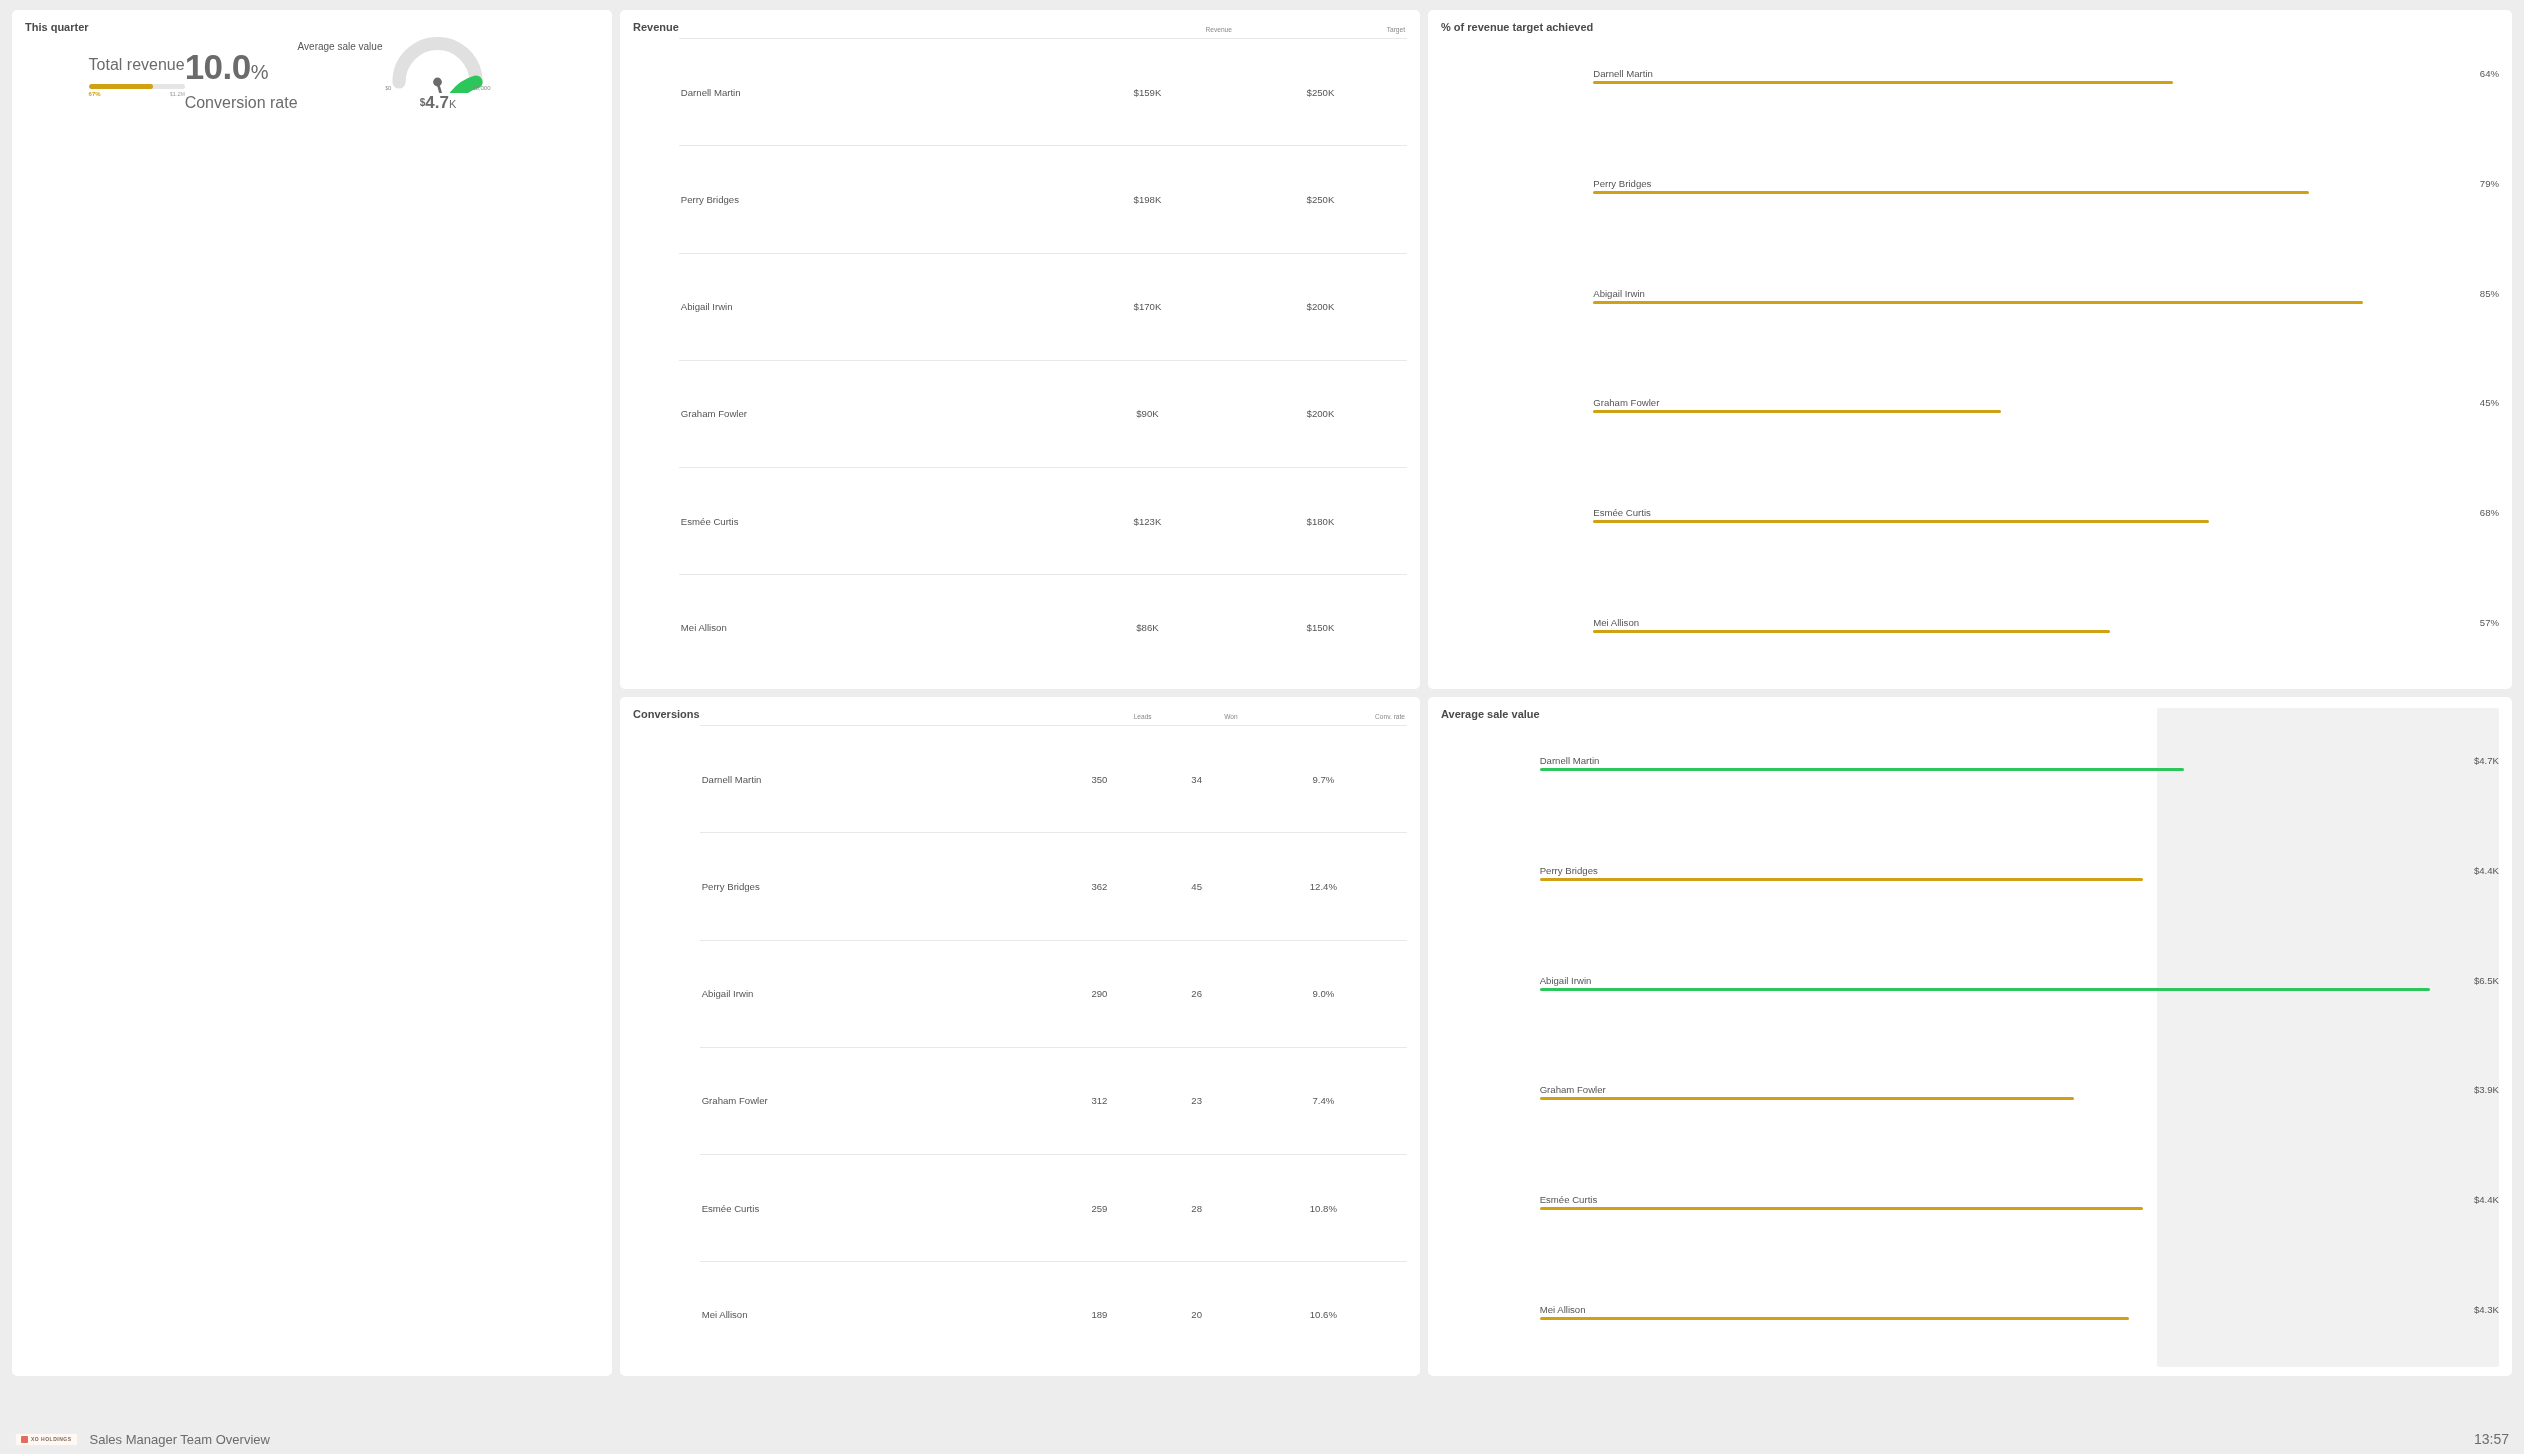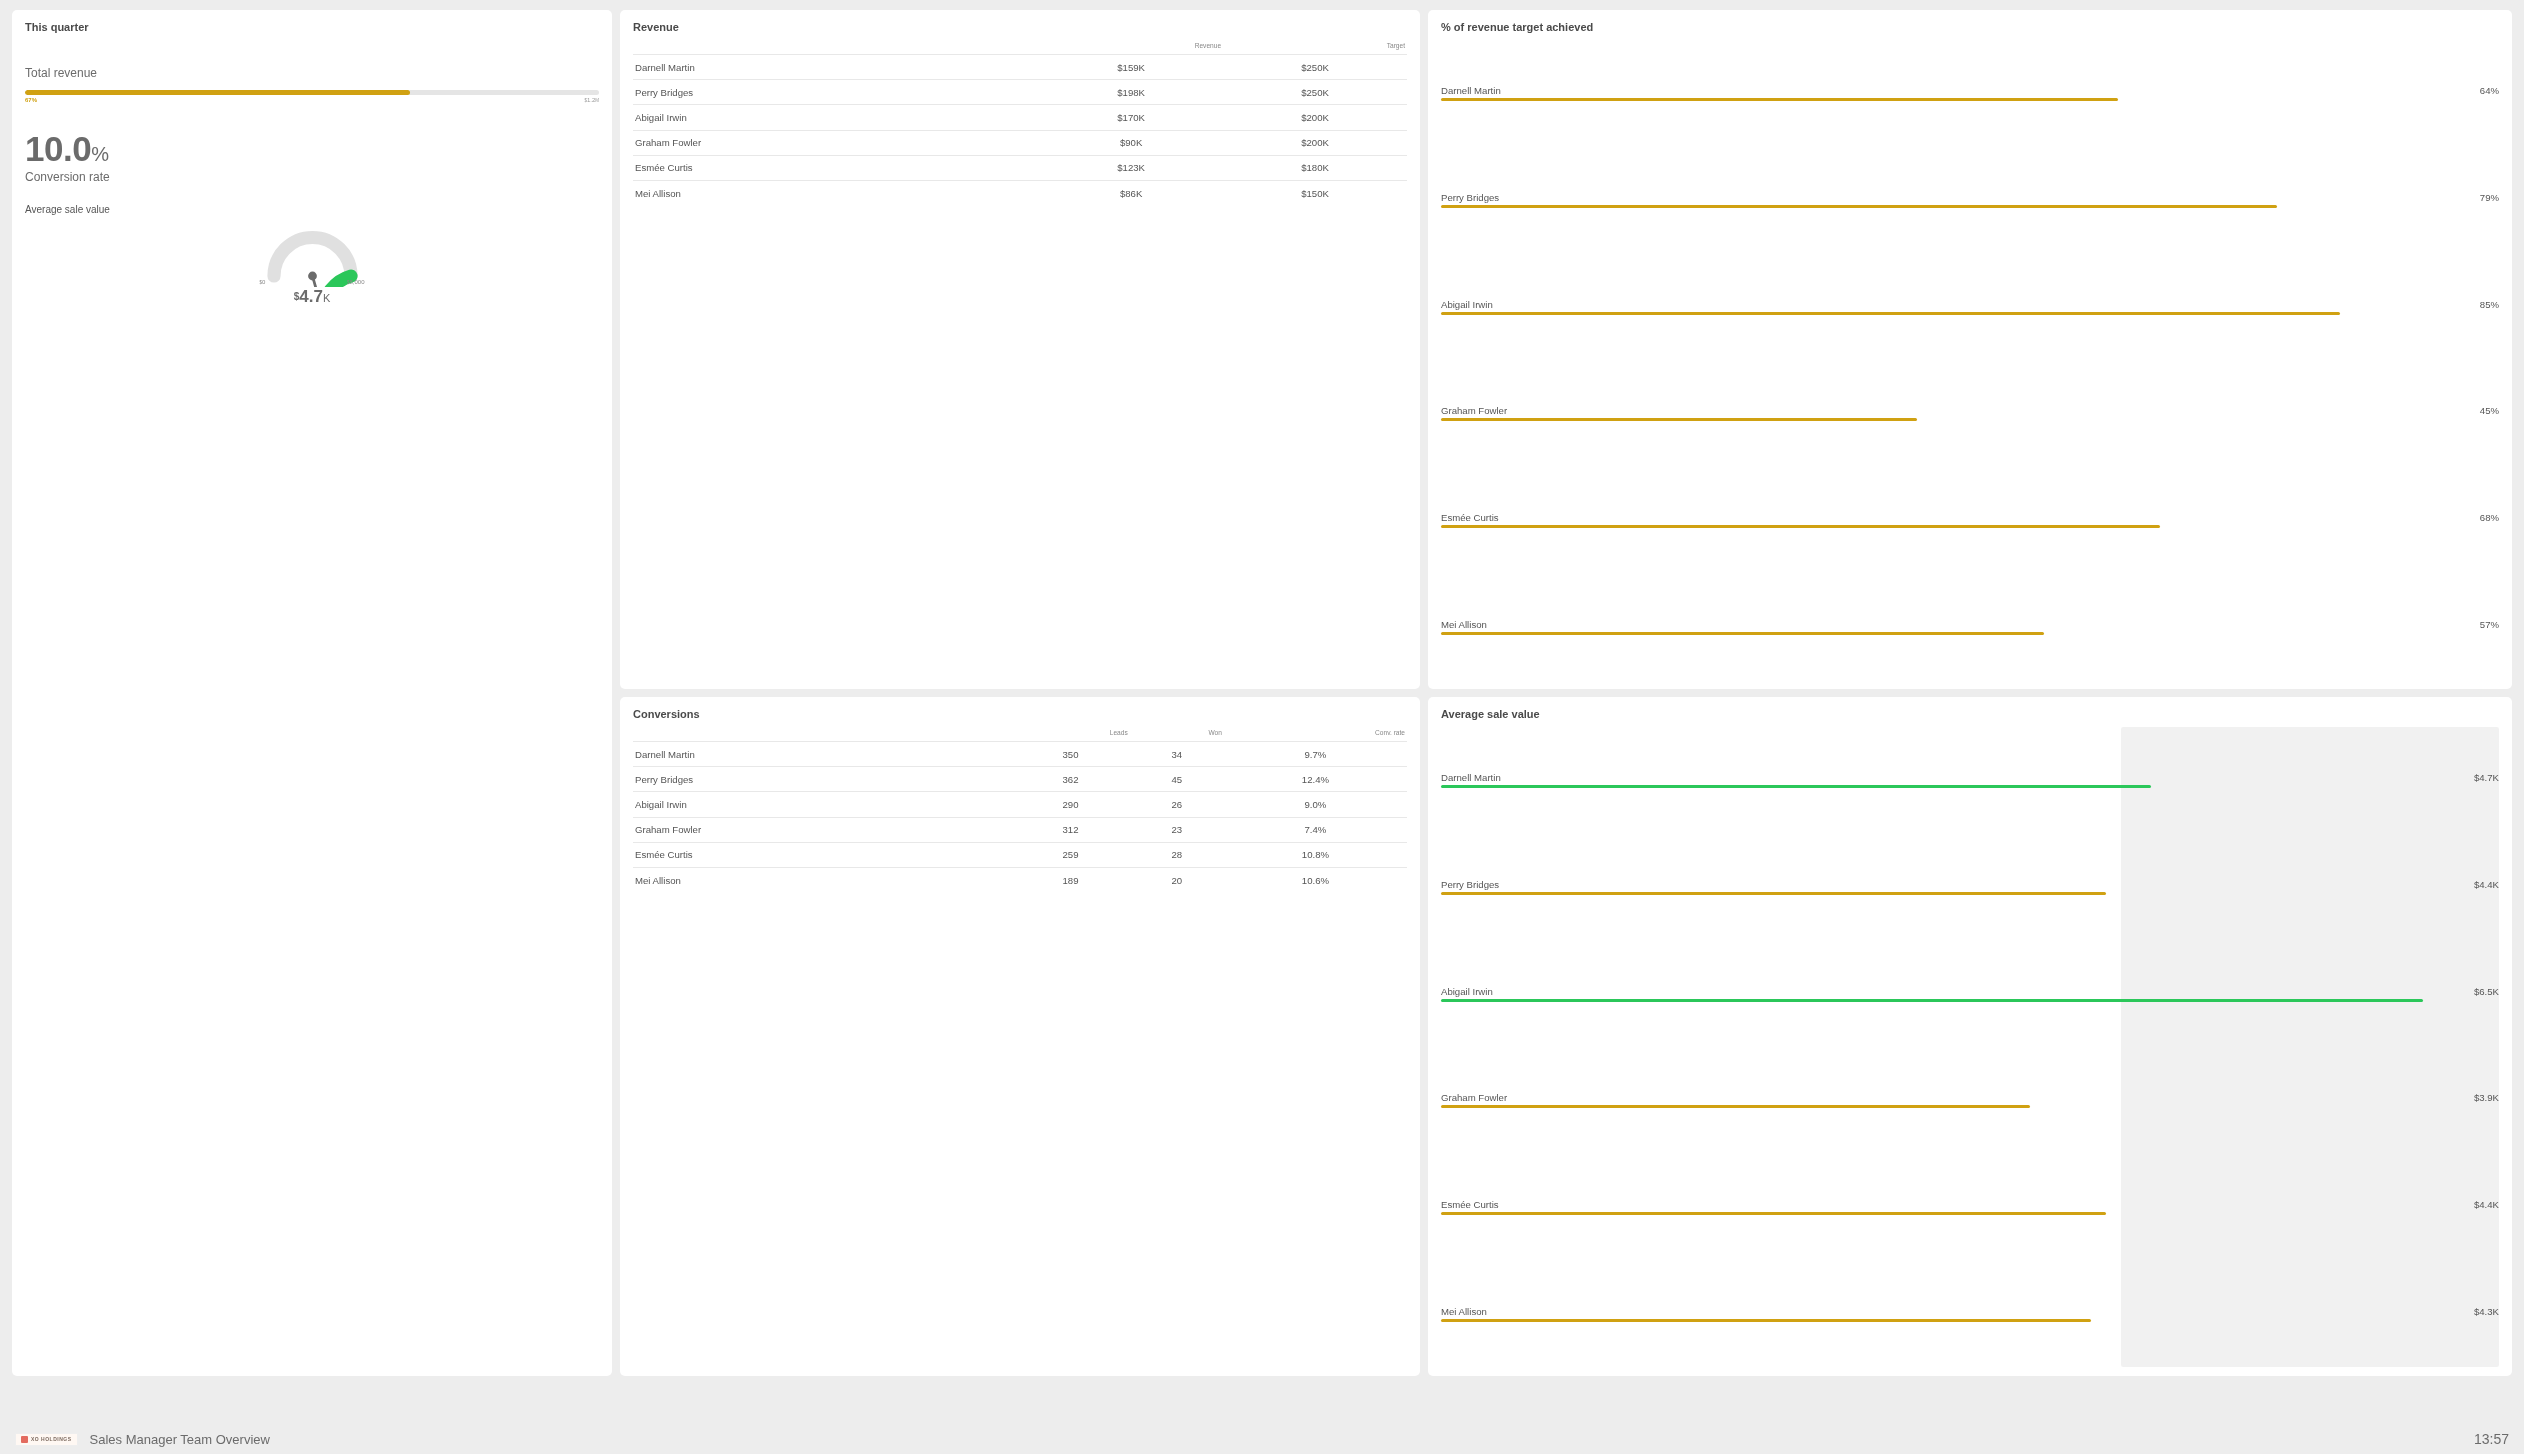--- a/index.html
+++ b/index.html
@@ -18,36 +18,36 @@
     grid-template-columns: 24% 32% 1fr;
     grid-template-rows: 1fr 1fr;
     gap: 8px;
     min-height: 0;
   }
   .card {
     background: #fff;
     border-radius: 5px;
     padding: 11px 13px 9px 13px;
     display: flex;
-    flex-direction: column;
+    flex-direction: row;
     overflow: hidden;
   }
   .card h2 {
     font-size: 11px;
     font-weight: 700;
     color: #4a4a4a;
     margin-bottom: 4px;
   }
   .quarter-card { grid-row: 1 / span 2; }
 
   
   .big-value { font-size: 35px; font-weight: 600; color: #6b6b6b; line-height: 1; letter-spacing: -0.5px; }
   .big-value .cur { font-size: 20px; vertical-align: 5px; font-weight: 500; }
   .big-value .unit { font-size: 20px; font-weight: 500; }
-  .sub-label { font-size: 12px; color: #6b6b6b; margin-top: 4px; font-weight: 400; }
+  .sub-label { font-size: 16px; color: #6b6b6b; margin-top: 10px; font-weight: 400; }
   .sec { margin-top: 15px; }
   .sec.first { margin-top: 25px; }
 
   .thin-bar-wrap { margin-top: 10px; }
   .thin-track { height: 5px; background: #e5e5e5; border-radius: 2.5px; overflow: hidden; }
   .thin-fill { height: 100%; background: #d0a112; border-radius: 2.5px; }
   .thin-labels { display: flex; justify-content: space-between; margin-top: 2px; font-size: 6px; }
   .thin-labels .pct { color: #d0a112; font-weight: 600; }
   .thin-labels .max { color: #9a9a9a; }
   .thin-labels .max .cur { font-size: 4.5px; }

